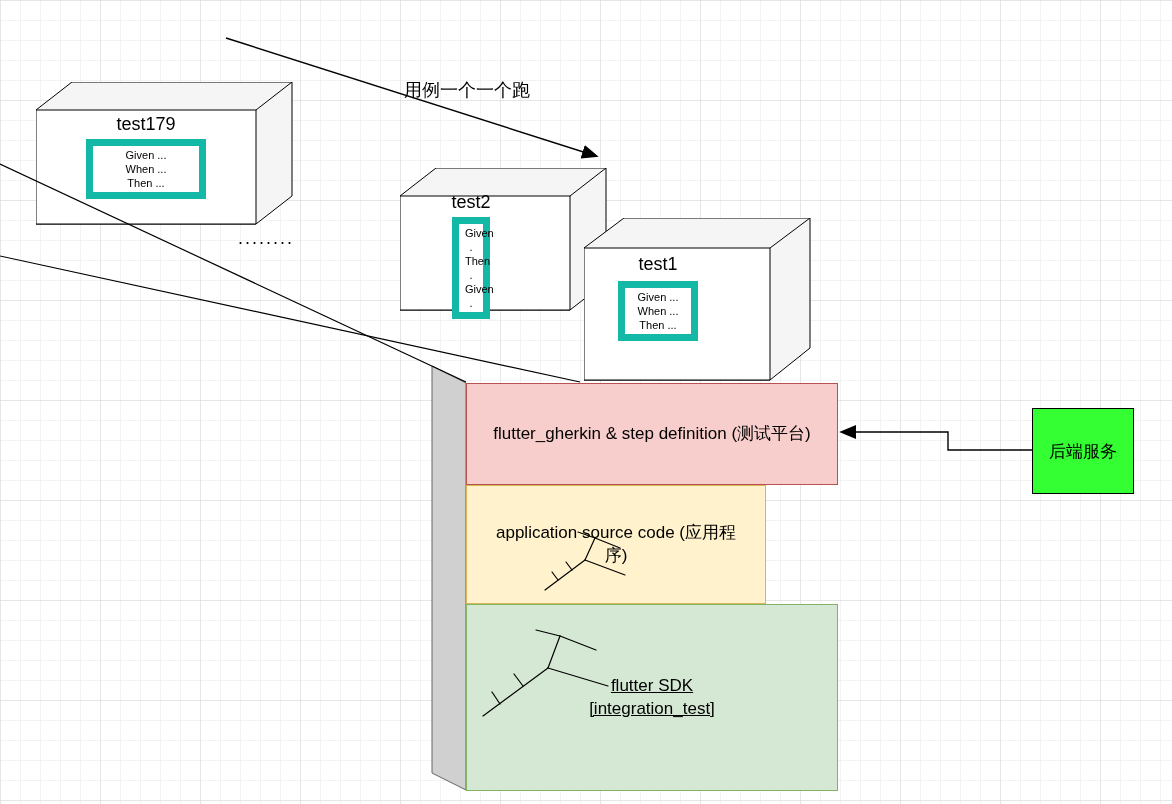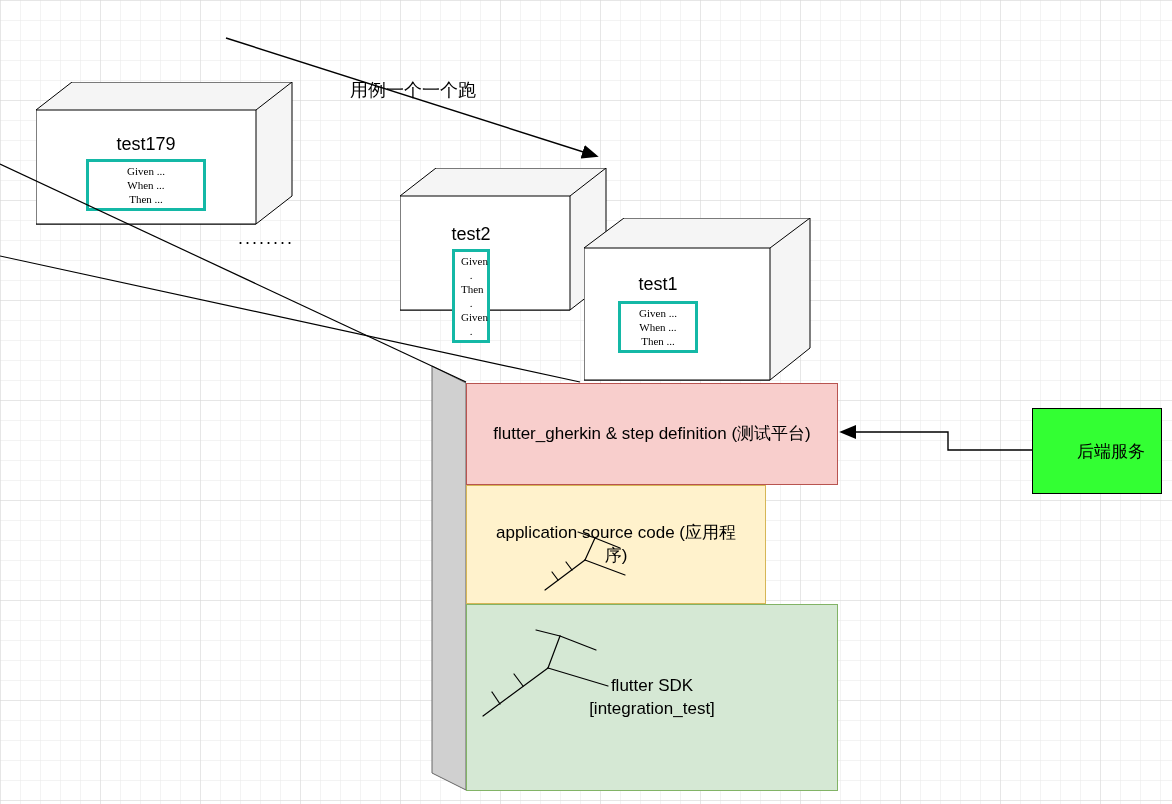--- a/index.html
+++ b/index.html
@@ -29,35 +29,34 @@
     pointer-events: none;
   }
   .box3d {
     position: absolute;
   }
   .box3d svg { display: block; }
   .test-title {
     font-size: 18px;
     font-weight: 400;
     text-align: center;
-    margin-top: 20px;
   }
   .gherkin-box {
-    border: 3px solid #14b8a6;
+    border: 7px solid #14b8a6;
     background: #fff;
-    font-family: Liberation Serif, serif;
+    font-family: Liberation Sans, sans-serif;
     font-size: 11px;
     line-height: 14px;
     text-align: center;
     padding: 2px 6px;
   }
   .label-text {
     position: absolute;
     font-size: 18px;
-    text-align: left;
+    text-align: right;
   }
   .ellipsis {
     position: absolute;
     font-size: 18px;
     letter-spacing: 2px;
   }
   .stack-layer {
     position: absolute;
     border: 1px solid;
     text-align: center;
@@ -116,21 +115,21 @@
 
   <polygon points="432,773 466,790 466,383 432,366" fill="#d0d0d0" stroke="#666" stroke-width="1"></polygon>
 </svg>
 
 <div class="stack-layer layer-red" style="left:466px; top:383px; width:372px; height:102px;">
   <span>flutter_gherkin &amp; step definition (测试平台)</span>
 </div>
 <div class="stack-layer layer-yellow" style="left:466px; top:485px; width:300px; height:119px;">
   <span>application source code (应用程序)</span>
 </div>
-<div class="stack-layer layer-green" style="left:466px; top:604px; width:372px; height:187px;">
+<div class="stack-layer layer-green" style="left:466px; top:604px; width:372px; height:187px;text-decoration:underline;">
   <div>
     <span>flutter SDK</span><br>
     <span>[integration_test]</span>
   </div>
 </div>
 
 <svg class="twig" style="left:540px; top:530px;" width="90" height="70">
   <g stroke="#000" stroke-width="1.2" fill="none" stroke-linecap="round">
     <path d="M5 60 L45 30"></path>
     <path d="M45 30 L85 45"></path>
@@ -170,21 +169,21 @@
 </div>
 
 <div class="ellipsis" style="left:238px; top:228px;">........</div>
 
 <div class="box3d" style="left:400px; top:168px;">
   <svg width="210" height="150">
     <polygon points="0,28 36,0 206,0 206,114 170,142 0,142" fill="#f5f5f5" stroke="#000"></polygon>
     <polygon points="0,28 170,28 170,142 0,142" fill="#ffffff" stroke="#000"></polygon>
     <line x1="170" y1="28" x2="206" y2="0" stroke="#000"></line>
   </svg>
-  <div style="position:absolute; left:0; top:36px; width:142px;">
+  <div style="position:absolute; left:0; top:24px; width:142px;">
     <div class="test-title">test2</div>
     <div class="gherkin-box" style="margin:4px 52px 0;">
       <div>Given .</div>
       <div>Then .</div>
       <div>Given .</div>
     </div>
   </div>
 </div>
 
 <div class="box3d" style="left:584px; top:218px;">
@@ -198,21 +197,21 @@
     <div class="gherkin-box" style="margin:6px 34px 0;">
       <div>Given ...</div>
       <div>When ...</div>
       <div>Then ...</div>
     </div>
   </div>
 </div>
 
 <div class="label-text" style="left:350px; top:78px; width:180px;">用例一个一个跑</div>
 
-<div class="backend-box" style="left:1032px; top:408px; width:100px; height:84px;padding-left:28px;">
+<div class="backend-box" style="left:1032px; top:408px; width:100px; height:84px;">
   <span>后端服务</span>
 </div>
 
 <svg class="overlay">
   <defs>
     <marker id="arrow" markerWidth="12" markerHeight="10" refX="10" refY="5" orient="auto">
       <path d="M0,0 L12,5 L0,10 Z" fill="#000"></path>
     </marker>
   </defs>
 

